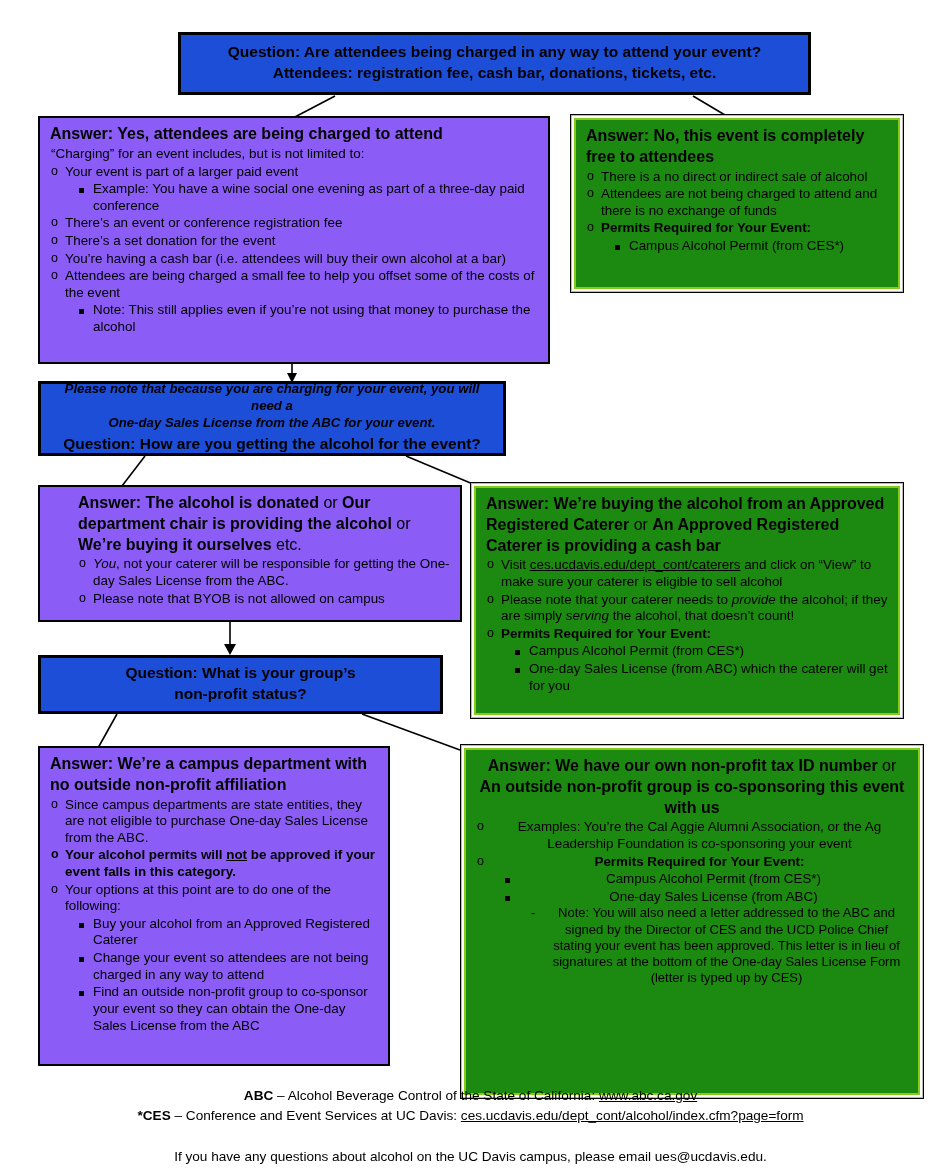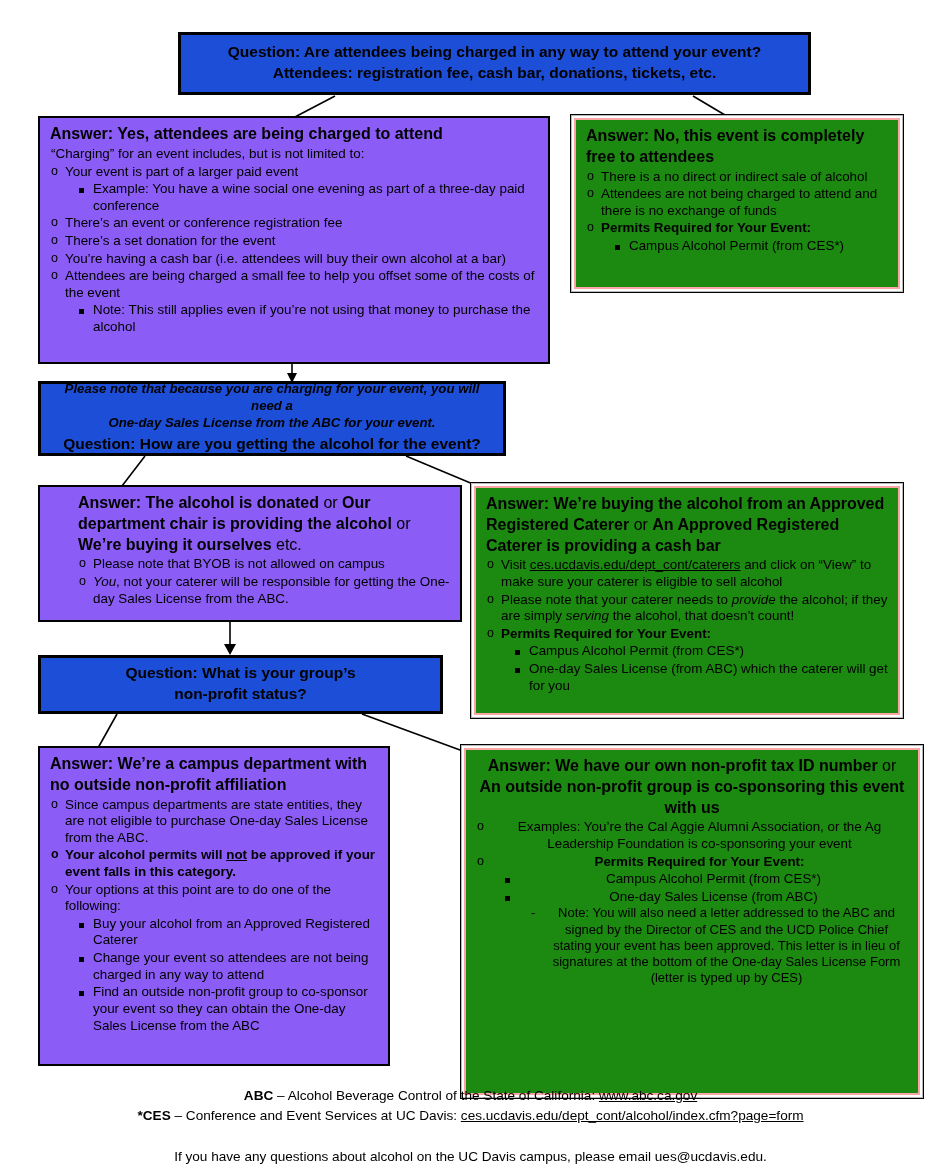--- a/index.html
+++ b/index.html
@@ -24,21 +24,21 @@
     position: absolute;
     z-index: 2;
     border: 2px solid #000000;
     padding: 6px 10px 8px 10px;
     line-height: 1.18;
   }
   .box.yellow { background: #1d4ed8; border: 3px solid #000000; }
   .box.red    { background: #8b5cf6; border: 2px solid #000000; }
   .box.green  {
     background: #1c8a10;
-    border: 2px solid #fca5a5;
+    border: 2px solid #84cc16;
     outline: 1px solid #b9b9b9;
     outline-offset: 2px;
     box-shadow: 0 0 0 3px #ffffff, 0 0 0 4px #000000;
   }
   .q-title {
     font-weight: bold;
     font-size: 15.5px;
     text-align: center;
     line-height: 1.32;
   }
@@ -183,22 +183,22 @@
     <div class="q-note">Please note that because you are charging for your event, you will need a</div>
     <div class="q-note">One-day Sales License from the ABC for your event.</div>
     <div class="q-title" style="margin-top:2px;">Question: How are you getting the alcohol for the event?</div>
   </div>
 
   <div class="box red" style="left:38px; top:485px; width:424px; height:137px;padding-left:38px;">
     <div class="ans-head">
       <span class="b">Answer: The alcohol is donated </span><span class="reg">or </span><span class="b">Our department chair is providing the alcohol </span><span class="reg">or </span><span class="b">We’re buying it ourselves </span><span class="reg">etc.</span>
     </div>
     <ul class="l1">
+      <li><span class="i">You</span>, not your caterer will be responsible for getting the One-day Sales License from the ABC.</li>
       <li><span>Please note that BYOB is not allowed on campus</span></li>
-      <li><span class="i">You</span>, not your caterer will be responsible for getting the One-day Sales License from the ABC.</li>
     </ul>
   </div>
 
   <div class="box green" style="left:474px; top:486px; width:426px; height:229px;">
     <div class="ans-head">
       <span class="b">Answer: We’re buying the alcohol from an Approved Registered Caterer </span><span class="reg">or </span><span class="b">An Approved Registered Caterer is providing a cash bar</span>
     </div>
     <ul class="l1">
       <li>Visit <span class="u">ces.ucdavis.edu/dept_cont/caterers</span> and click on “View” to make sure your caterer is eligible to sell alcohol</li>
       <li>Please note that your caterer needs to <span class="i">provide</span> the alcohol; if they are simply <span class="i">serving</span> the alcohol, that doesn’t count!</li>

